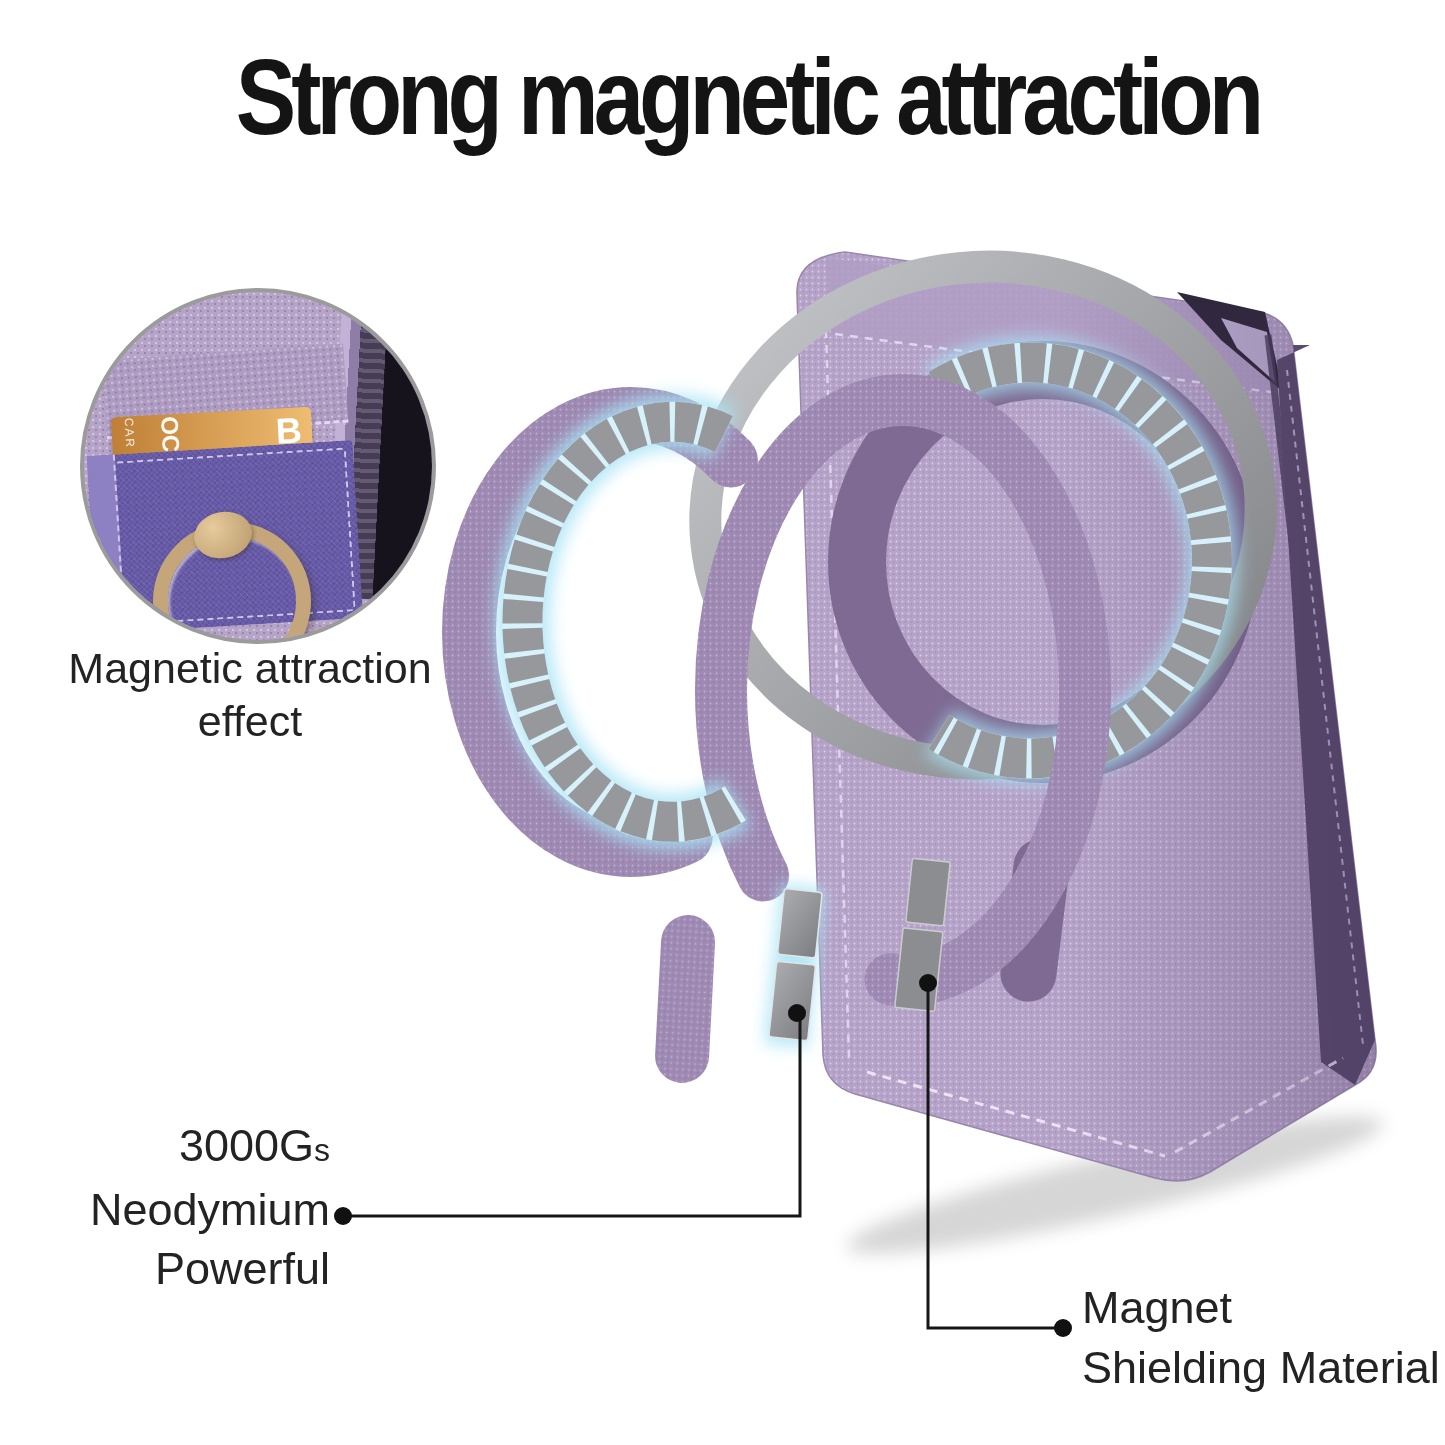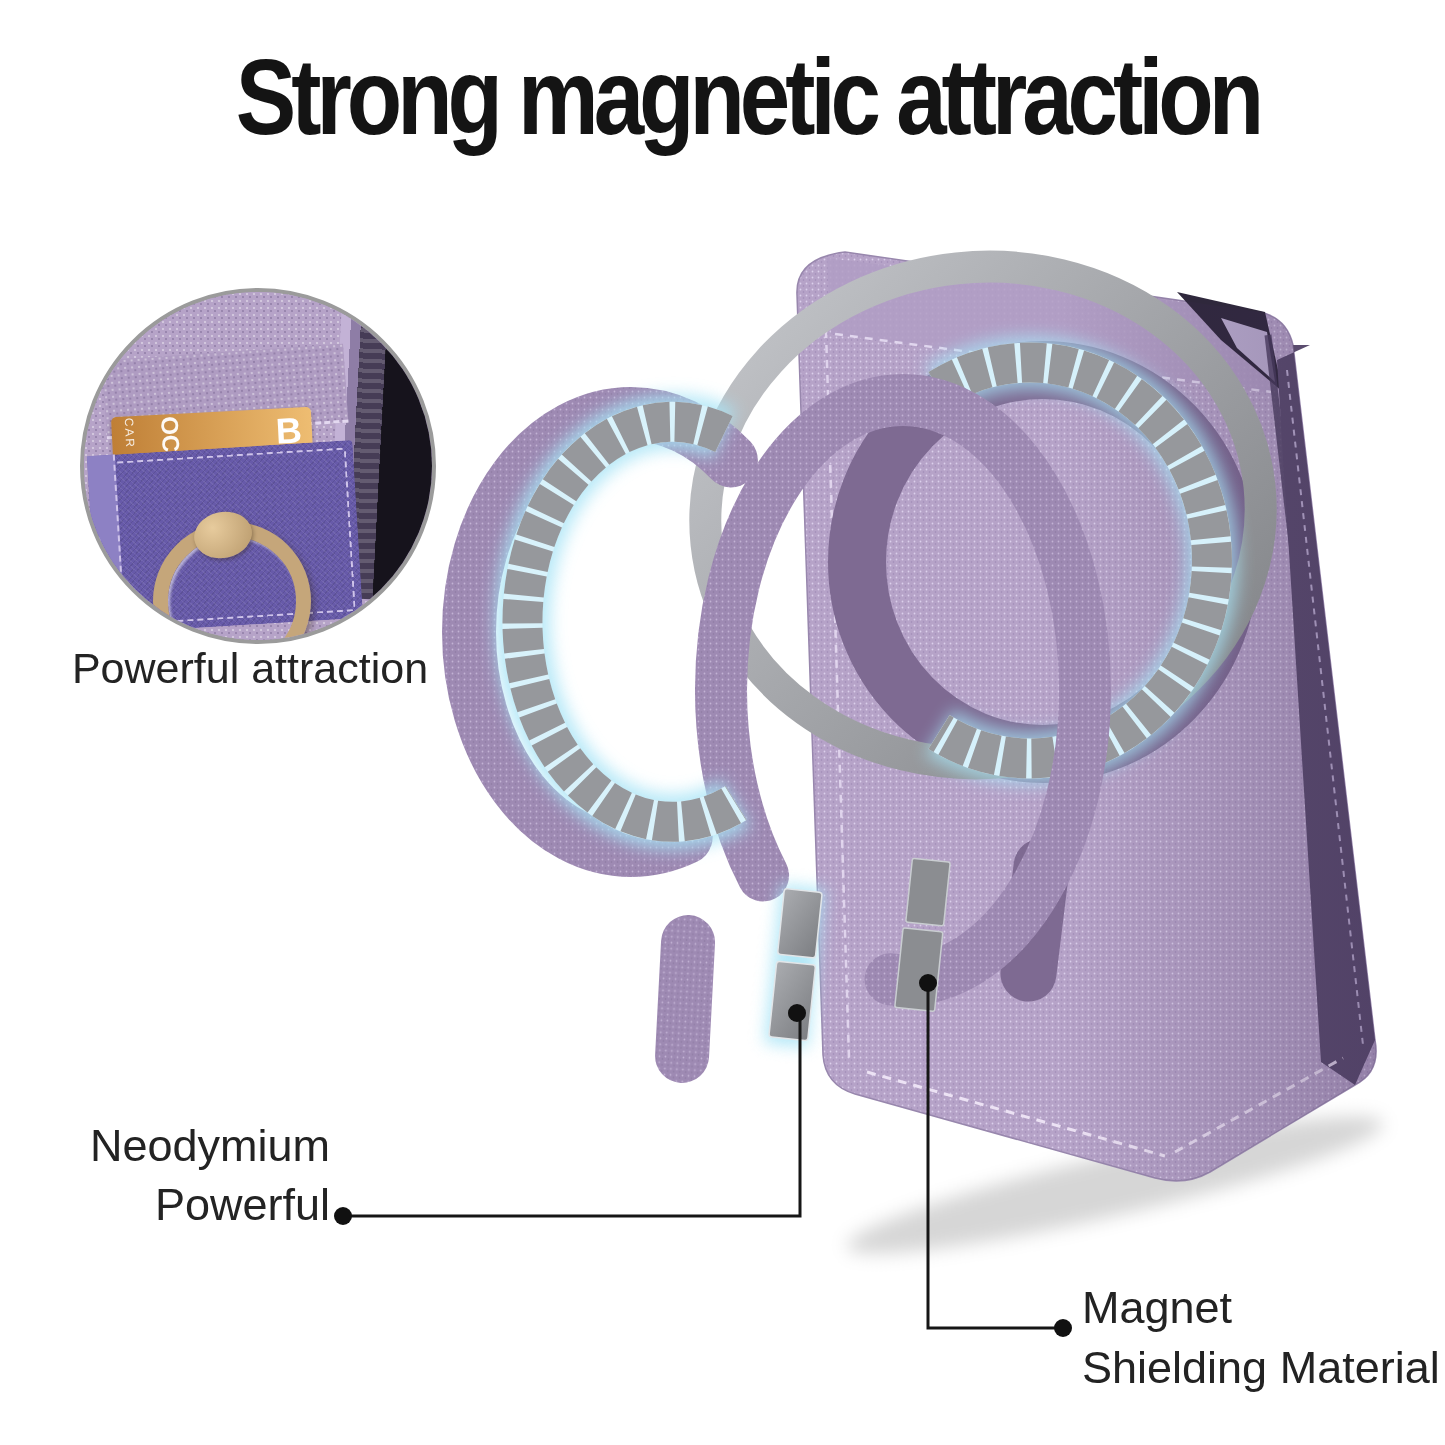--- a/index.html
+++ b/index.html
@@ -183,24 +183,26 @@
       <span class="card-b">B</span>
       <span class="card-oc">OC</span>
       <span class="card-car">CAR</span>
     </div>
     <div class="inset-pocket"></div>
     <div class="inset-ring"></div>
     <div class="inset-knob"></div>
   </div>
 
   <div class="caption">
-    <div>Powerful attraction</div>
+    <div>Magnetic attraction</div>
+    <div>effect</div>
   </div>
 
   <div class="label-left">
+    <div><span>3000G</span><span class="small">s</span></div>
     <div>Neodymium</div>
     <div>Powerful</div>
   </div>
 
   <div class="label-right">
     <div>Magnet</div>
     <div>Shielding Material</div>
   </div>
 
 </div>

